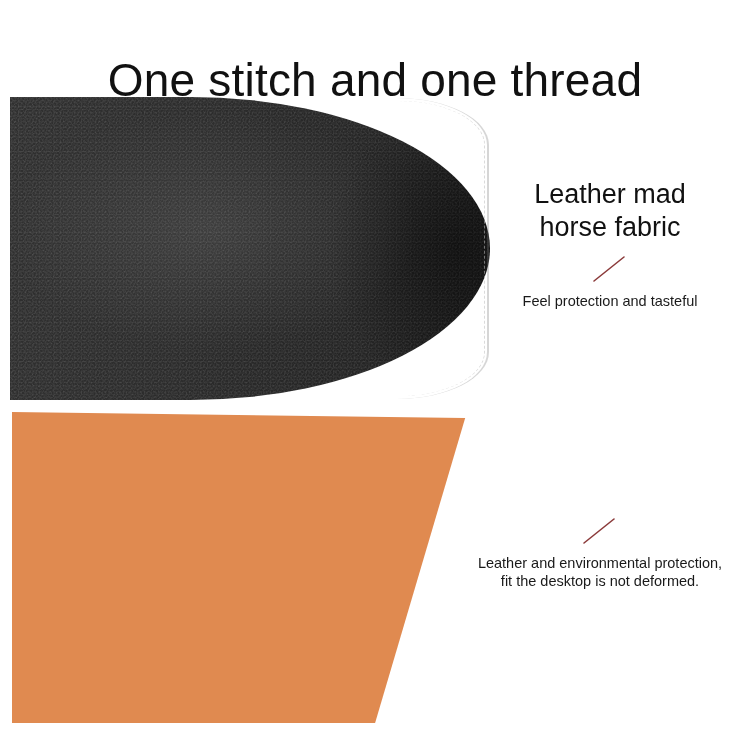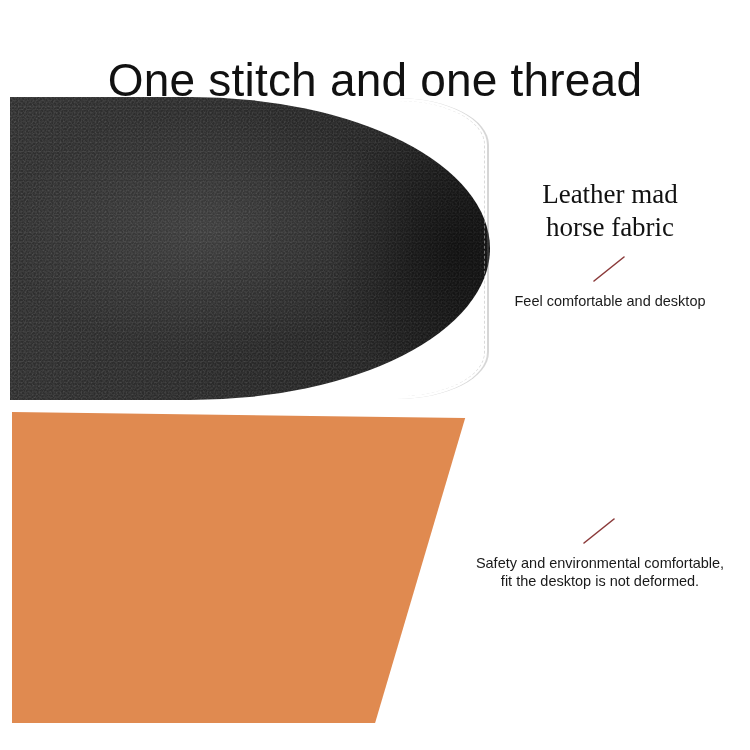--- a/index.html
+++ b/index.html
@@ -122,21 +122,20 @@
   .callout {
     position: absolute;
     text-align: center;
   }
   .callout-heading {
     font-size: 27px;
     font-weight: 400;
     color: #111111;
     line-height: 1.22;
     white-space: pre-line;
-    font-family: Liberation Serif, serif;
   }
   .callout-rule {
     display: block;
     margin: 10px auto 8px auto;
   }
   .callout-sub {
     font-size: 14.5px;
     font-weight: 400;
     color: #1a1a1a;
     line-height: 1.25;
@@ -171,24 +170,24 @@
   </div>
 
   <div class="swatch microfiber-orange"></div>
 
   <div class="callout callout-leather">
     <div class="callout-heading">Leather mad
 horse fabric</div>
     <svg class="callout-rule" width="40" height="30" viewBox="0 0 40 30">
       <line x1="4" y1="27" x2="34" y2="3" stroke="#8b3a3a" stroke-width="1.6" stroke-linecap="round"></line>
     </svg>
-    <div class="callout-sub">Feel comfortable and desktop</div>
+    <div class="callout-sub">Feel protection and tasteful</div>
   </div>
 
   <div class="callout callout-microfiber">
     <svg class="callout-rule" width="40" height="30" viewBox="0 0 40 30">
       <line x1="4" y1="27" x2="34" y2="3" stroke="#8b3a3a" stroke-width="1.6" stroke-linecap="round"></line>
     </svg>
-    <div class="callout-sub">Safety and environmental comfortable,
+    <div class="callout-sub">Leather and environmental protection,
 fit the desktop is not deformed.</div>
   </div>
 
 </div>
 
 </body></html>

